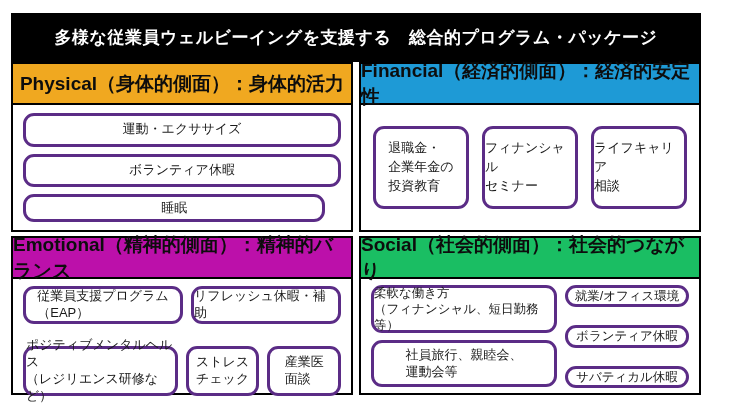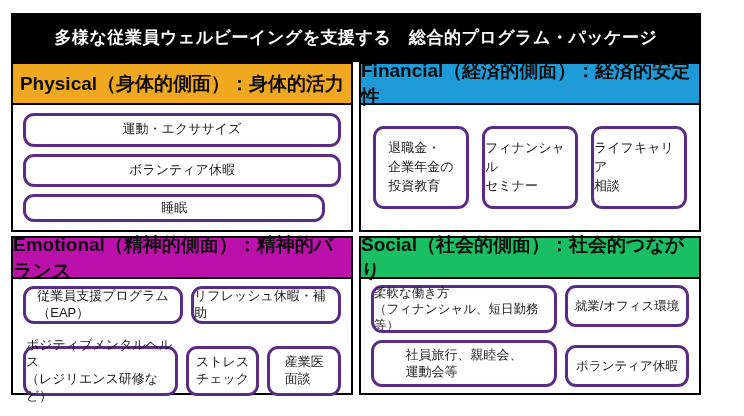--- a/index.html
+++ b/index.html
@@ -146,18 +146,19 @@
       <div class="q-body body-bottom social-body">
         <div class="s-left">
           <div class="pill flexible">柔軟な働き方
 （フィナンシャル、短日勤務等）</div>
           <div class="pill trip">社員旅行、親睦会、
 運動会等</div>
         </div>
         <div class="s-right">
           <div class="pill">就業/オフィス環境</div>
           <div class="pill">ボランティア休暇</div>
+          <div class="pill">サバティカル休暇</div>
         </div>
       </div>
     </section>
 
   </div>
 </div>
 
 </body></html>

